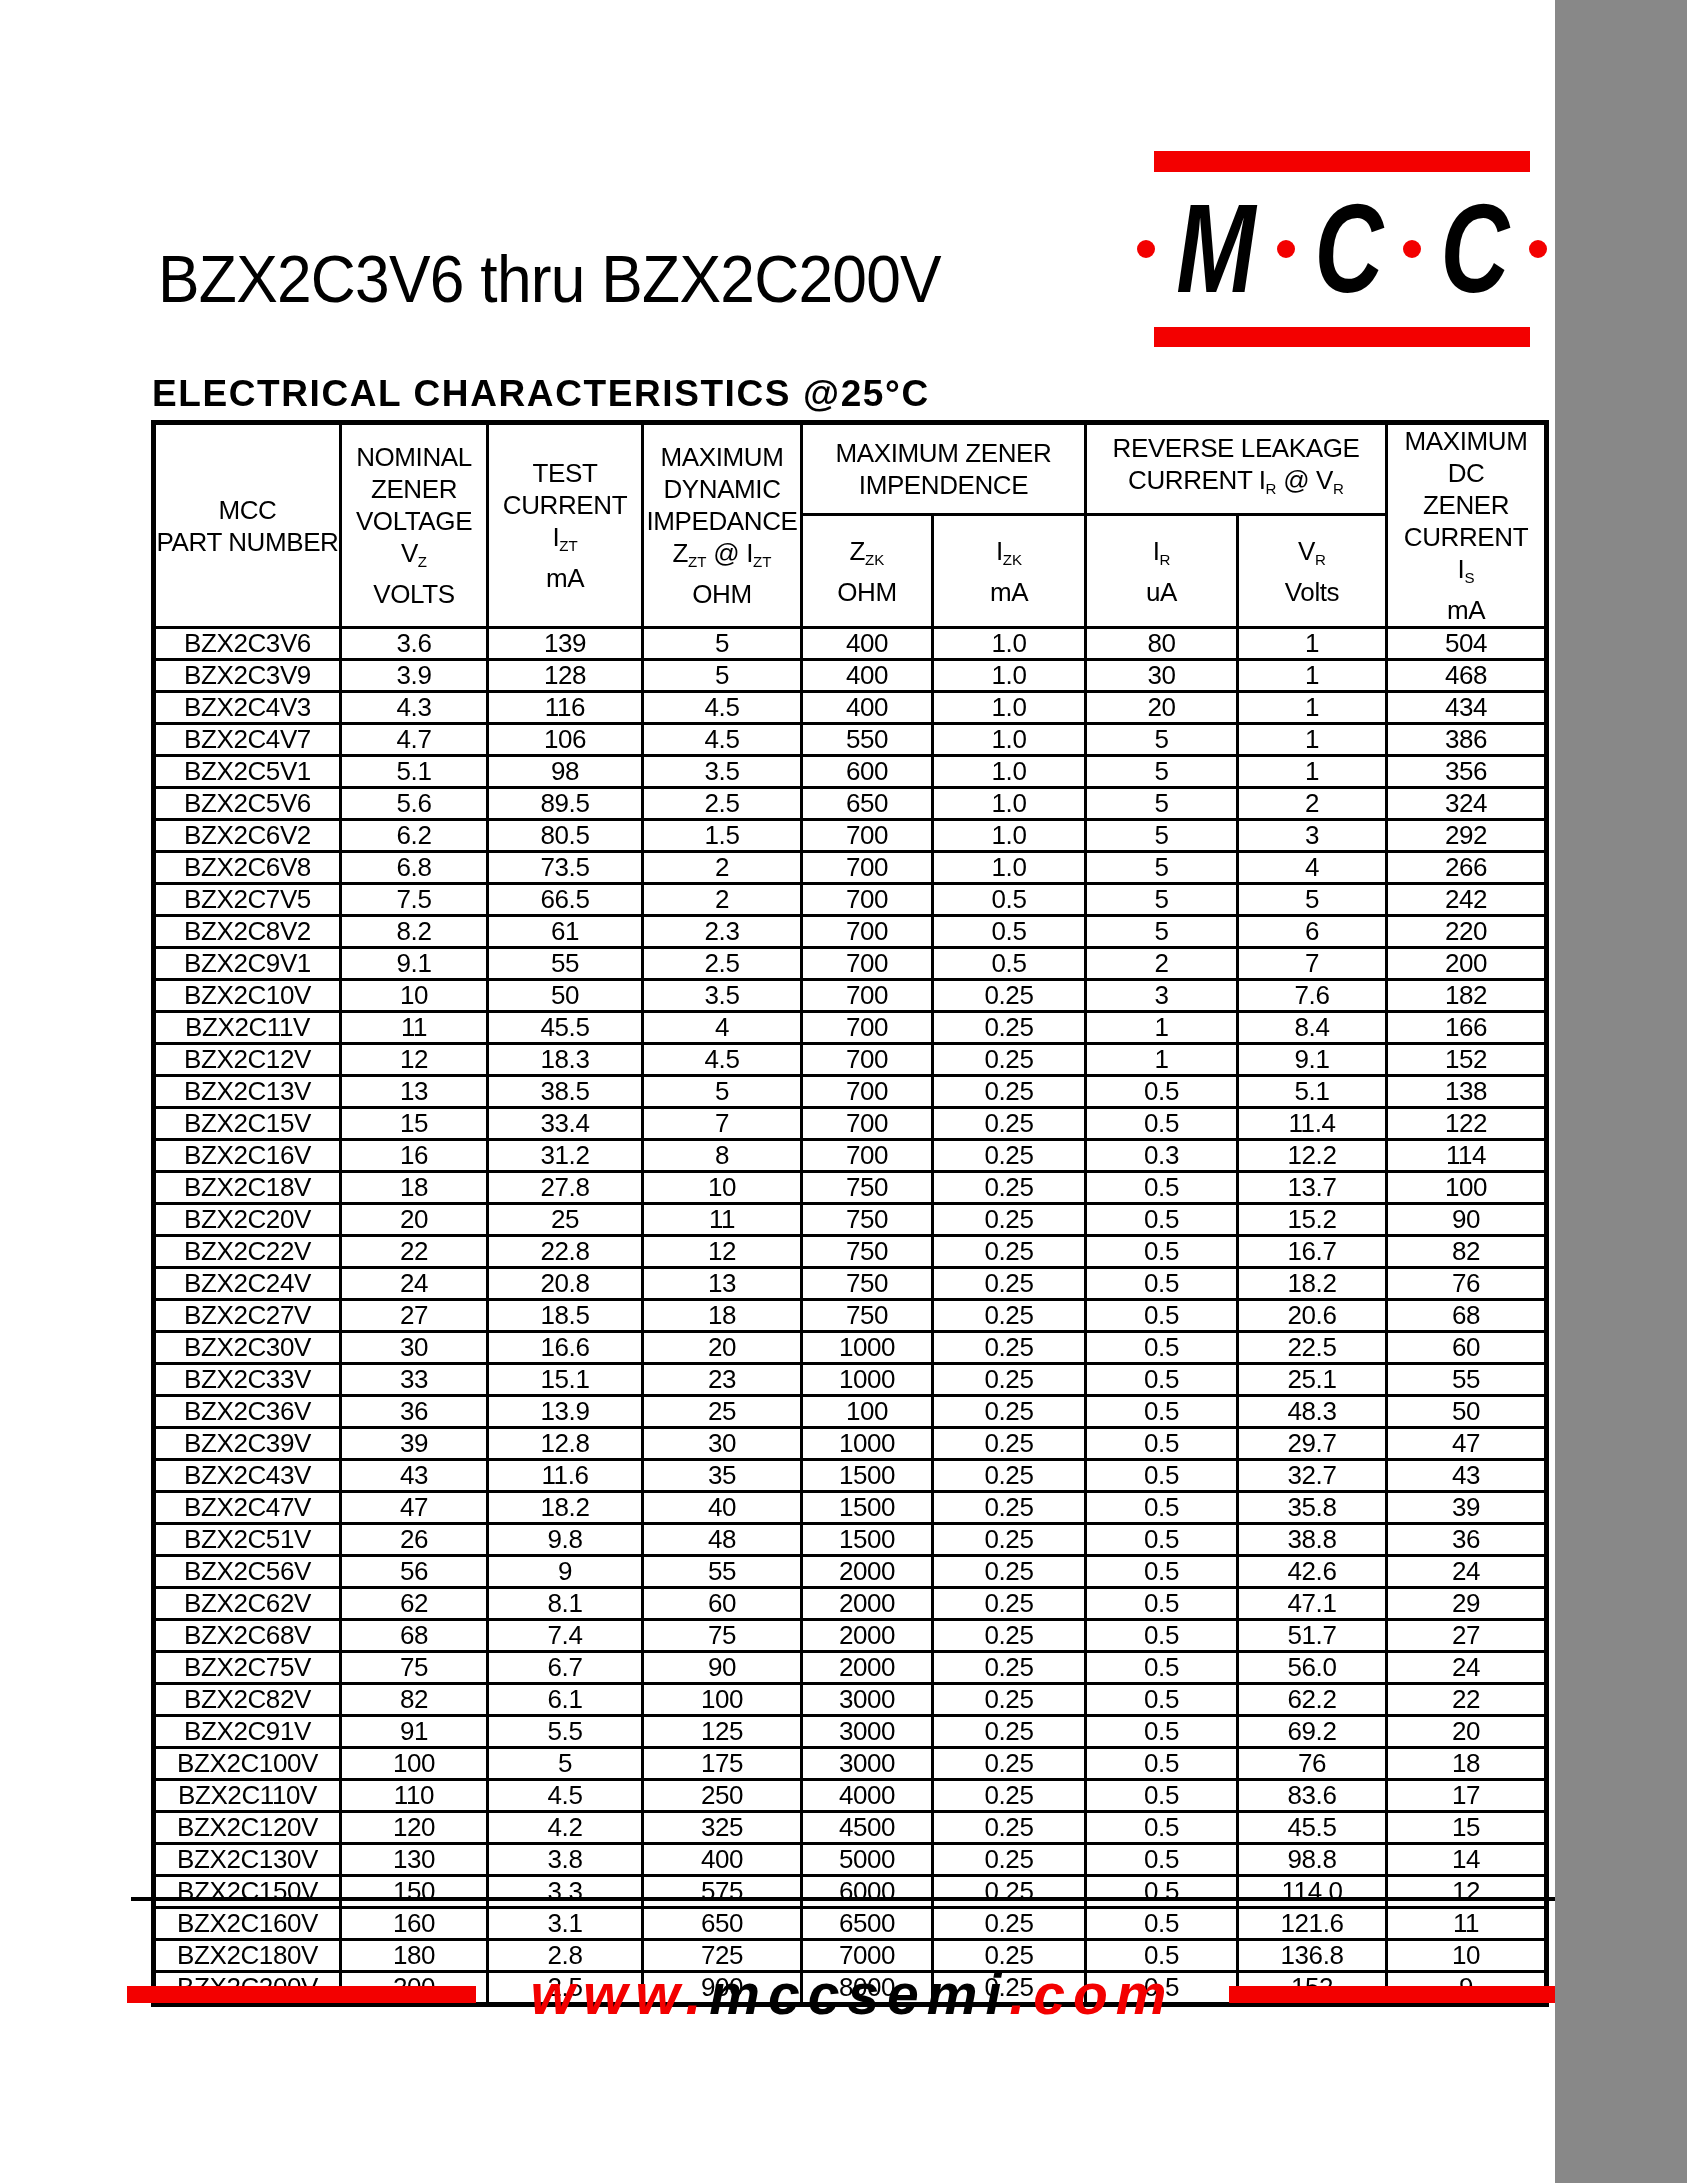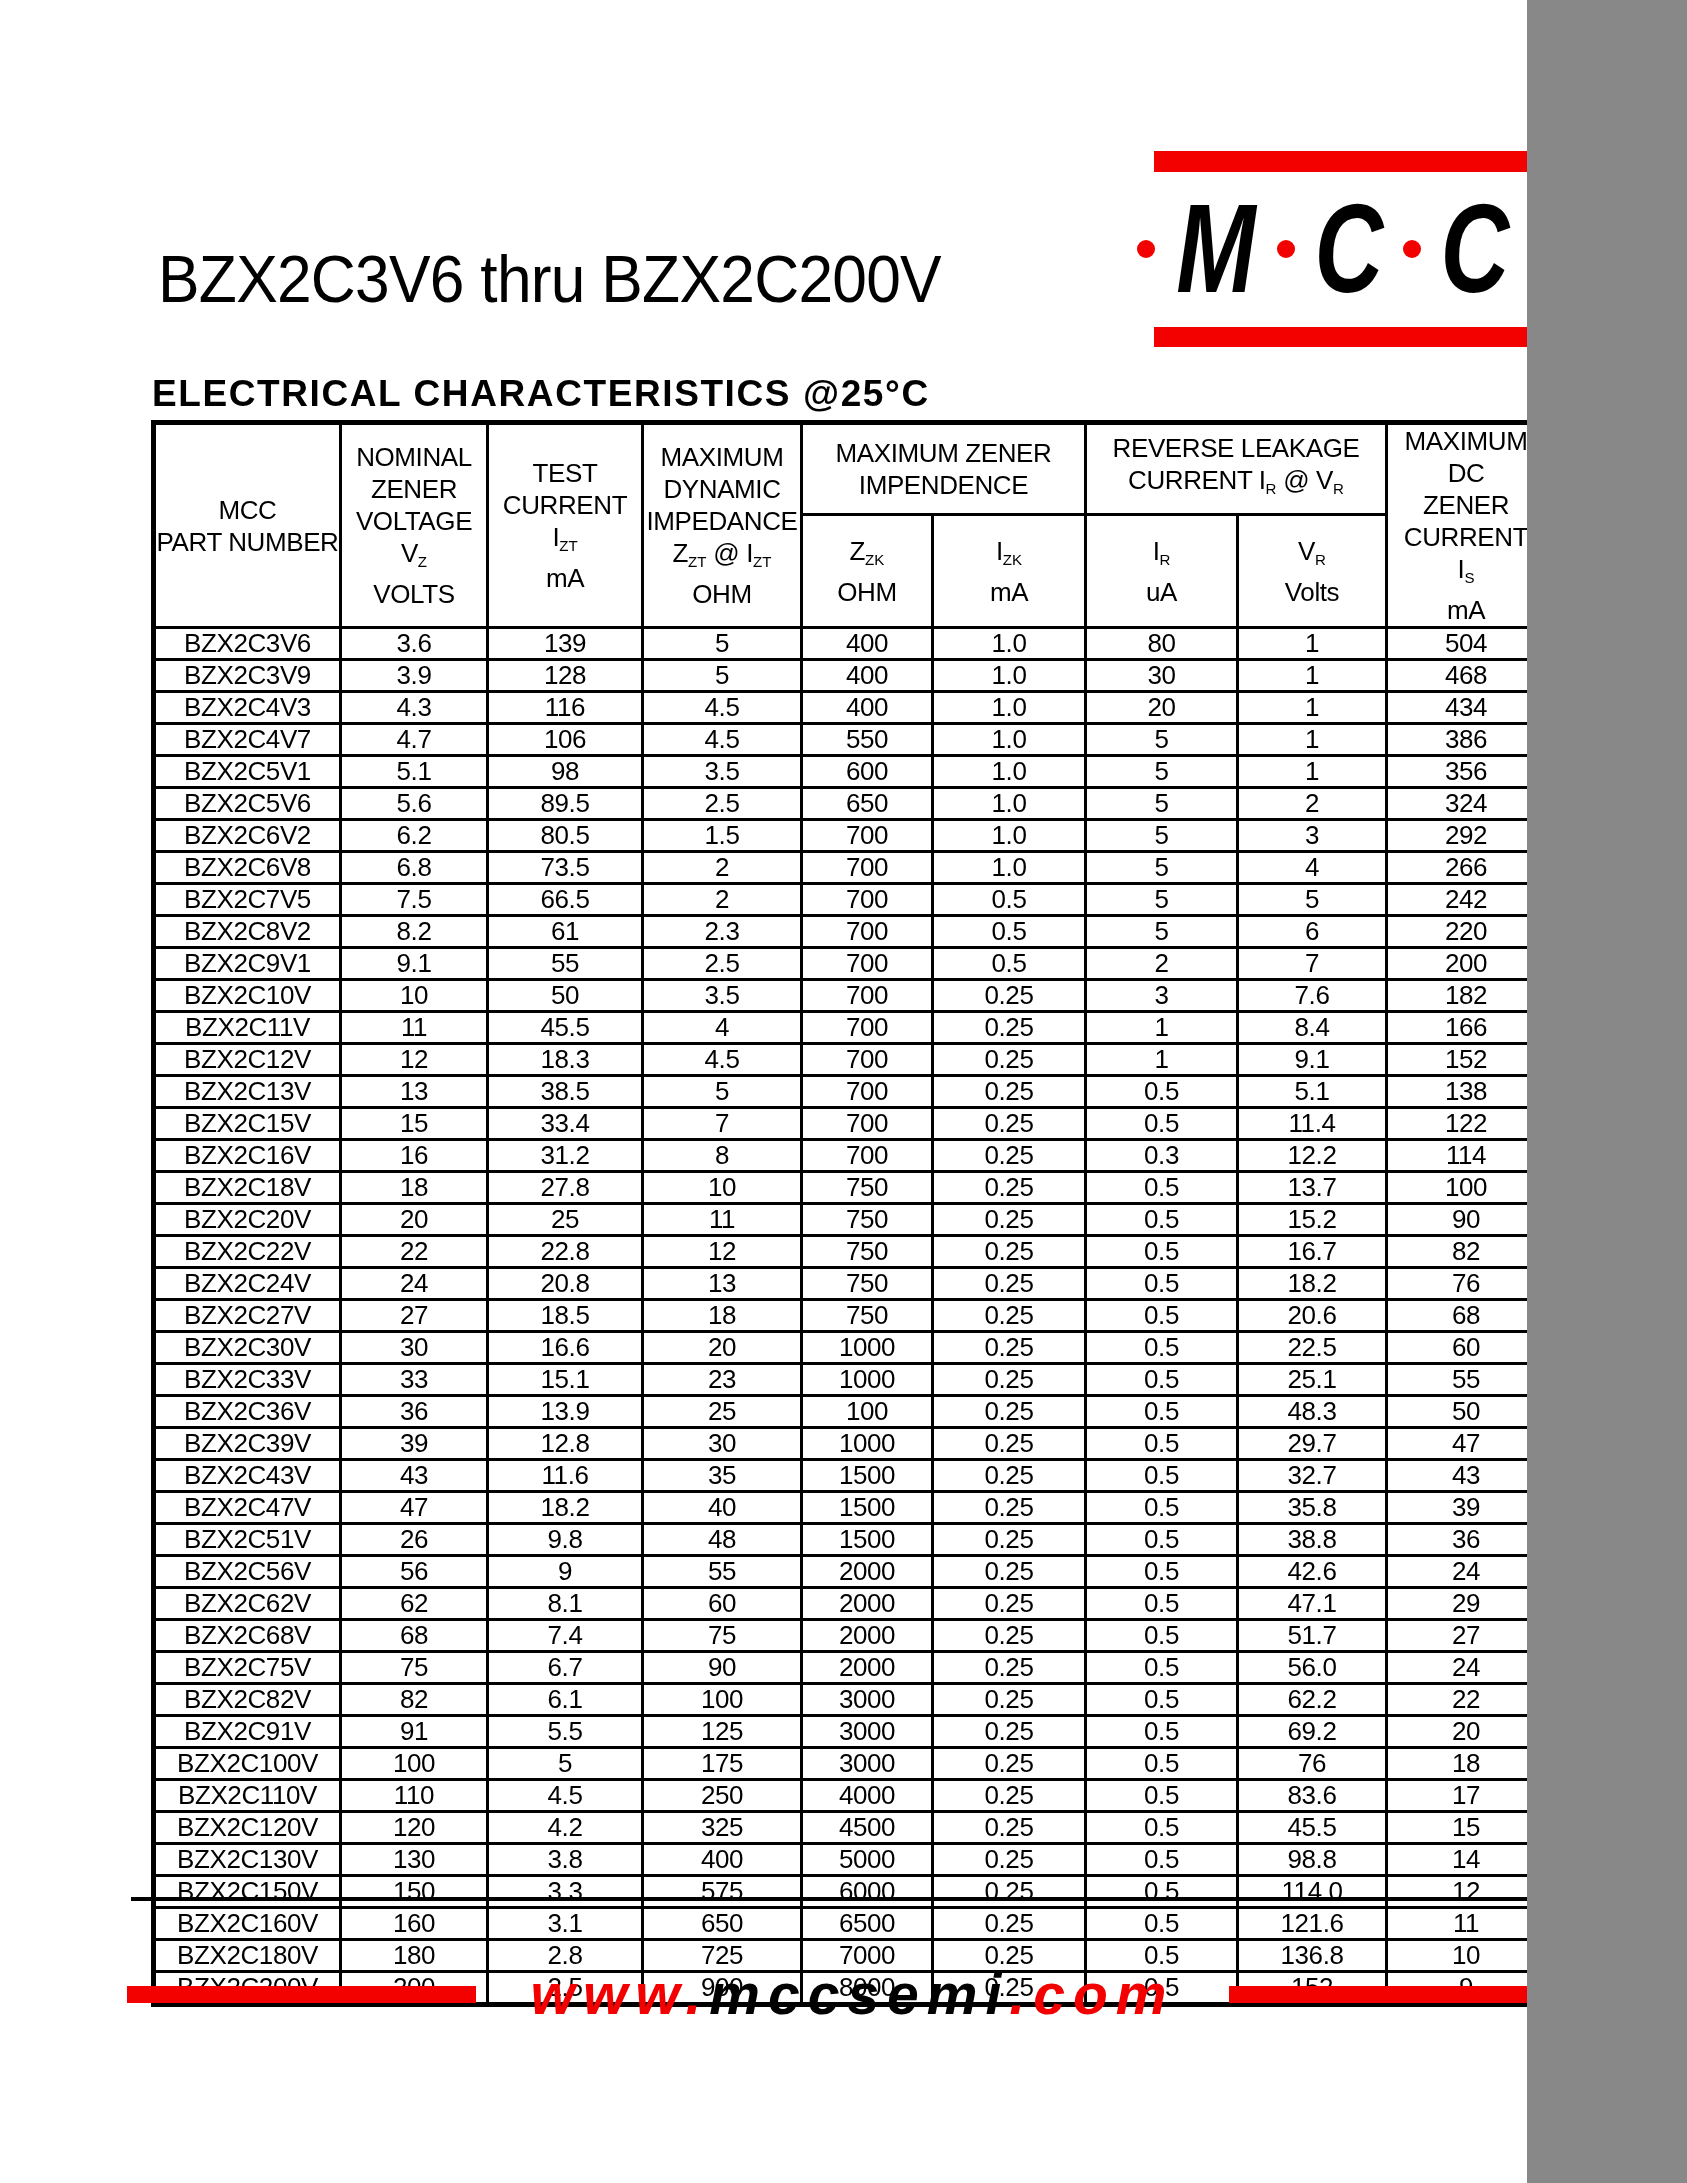--- a/index.html
+++ b/index.html
@@ -3,20 +3,21 @@
 <meta charset="utf-8">
 <style>
   html,body{margin:0;padding:0;background:#888;}
   .page{
     position:relative;
     width:1527px;height:2183px;
     background:#ffffff;
     font-family:"Liberation Sans", sans-serif;
     color:#000;
     overflow:hidden;
+    padding-left:28px;
   }
   
   .doc-title{
     position:absolute;left:158px;top:245px;
     font-size:67px;font-weight:400;line-height:1.0;
     white-space:nowrap;
     transform:scaleX(0.93);transform-origin:0 50%;
     letter-spacing:-0.8px;
   }
   

